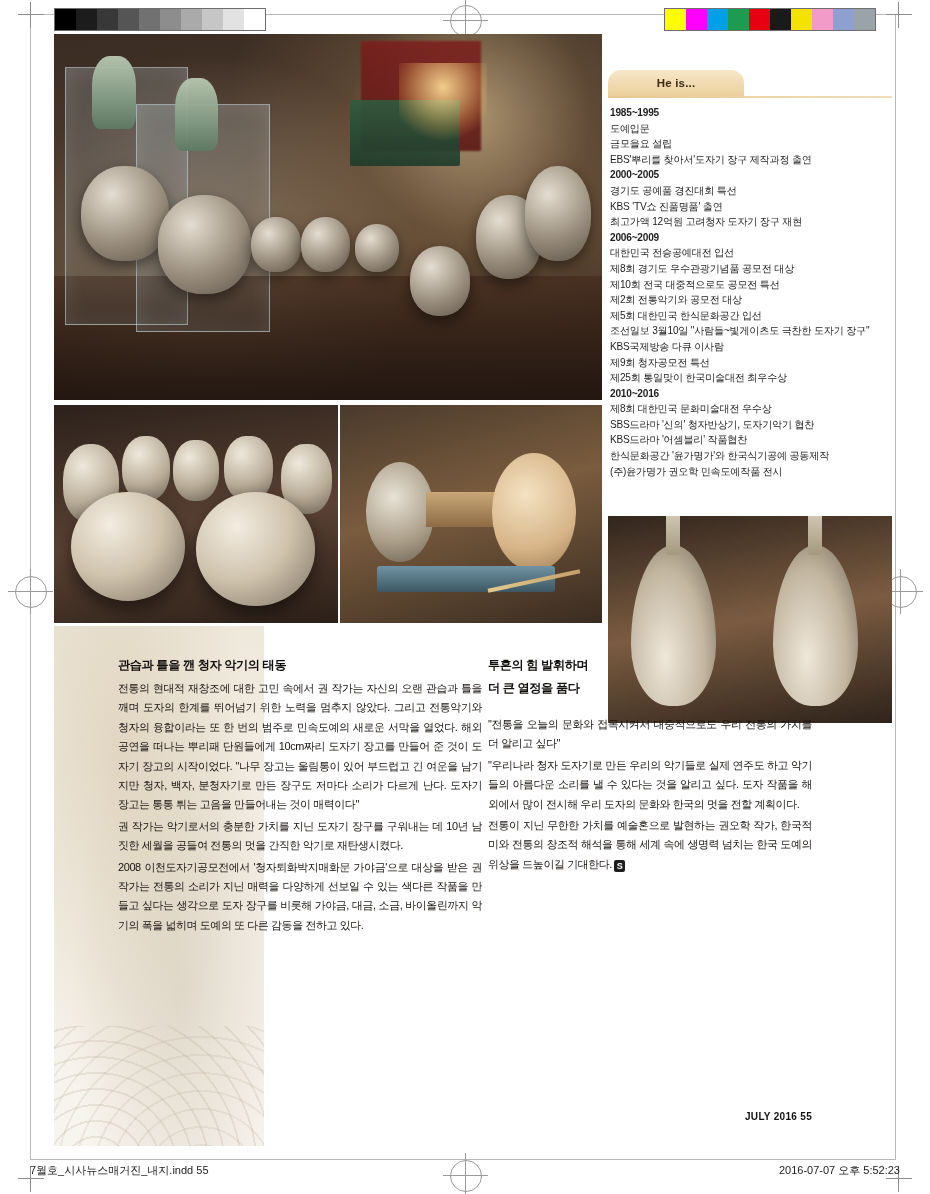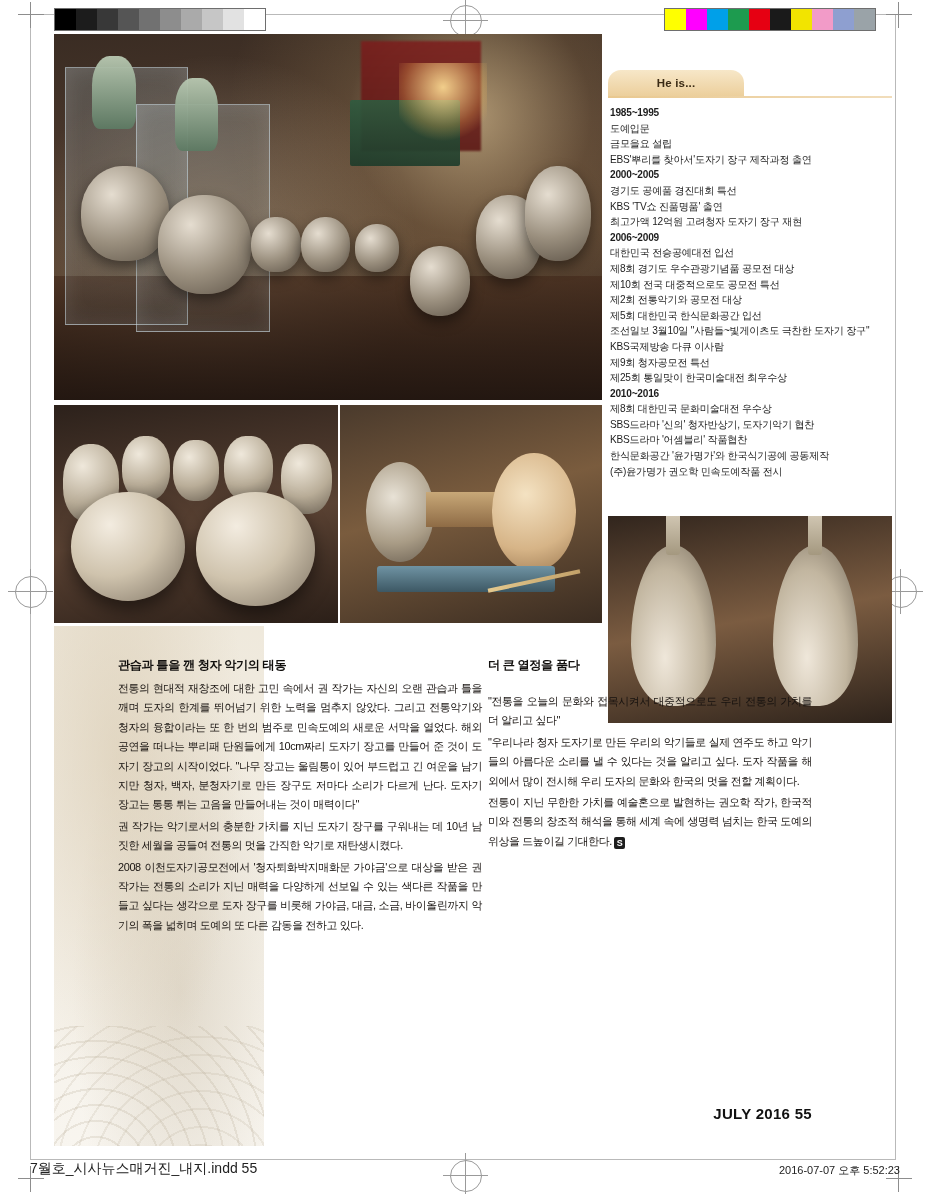--- a/index.html
+++ b/index.html
@@ -298,29 +298,29 @@
     position: absolute; left: 0; bottom: 0; width: 100%; height: 120px;
     background:
       repeating-radial-gradient(circle at 20% 120%, rgba(180,168,146,.22) 0 2px, rgba(0,0,0,0) 2px 16px),
       repeating-radial-gradient(circle at 70% 130%, rgba(180,168,146,.18) 0 2px, rgba(0,0,0,0) 2px 18px);
   }
 
   
   #page-footer {
     position: absolute;
     right: 118px; bottom: 72px;
-    font-size: 15px;
+    font-size: 10px;
     letter-spacing: .3px;
     color: #111;
     font-weight: bold;
   }
   #file-footer {
     position: absolute;
     left: 30px; bottom: 16px;
-    font-size: 14px;
+    font-size: 11px;
     color: #222;
   }
   #time-footer {
     position: absolute;
     right: 30px; bottom: 16px;
     font-size: 11px;
     color: #222;
   }
 </style>
 </head>
@@ -439,20 +439,21 @@
 <div id="deco-wash"></div>
 
 <div class="col" id="col-left">
   <div class="sub-head">관습과 틀을 깬 청자 악기의 태동</div>
   <p class="para">전통의 현대적 재창조에 대한 고민 속에서 권 작가는 자신의 오랜 관습과 틀을 깨며 도자의 한계를 뛰어넘기 위한 노력을 멈추지 않았다. 그리고 전통악기와 청자의 융합이라는 또 한 번의 범주로 민속도예의 새로운 서막을 열었다. 해외공연을 떠나는 뿌리패 단원들에게 10cm짜리 도자기 장고를 만들어 준 것이 도자기 장고의 시작이었다. "나무 장고는 울림통이 있어 부드럽고 긴 여운을 남기지만 청자, 백자, 분청자기로 만든 장구도 저마다 소리가 다르게 난다. 도자기 장고는 통통 튀는 고음을 만들어내는 것이 매력이다"</p>
   <p class="para">권 작가는 악기로서의 충분한 가치를 지닌 도자기 장구를 구워내는 데 10년 남짓한 세월을 공들여 전통의 멋을 간직한 악기로 재탄생시켰다.</p>
   <p class="para">2008 이천도자기공모전에서 '청자퇴화박지매화문 가야금'으로 대상을 받은 권 작가는 전통의 소리가 지닌 매력을 다양하게 선보일 수 있는 색다른 작품을 만들고 싶다는 생각으로 도자 장구를 비롯해 가야금, 대금, 소금, 바이올린까지 악기의 폭을 넓히며 도예의 또 다른 감동을 전하고 있다.</p>
 </div>
 
 <div class="col" id="col-right">
+  <div class="sub-head">투혼의 힘 발휘하며</div>
   <div class="sub-head" style="margin-bottom:17px;">더 큰 열정을 품다</div>
   <p class="para">"전통을 오늘의 문화와 접목시켜서 대중적으로도 우리 전통의 가치를 더 알리고 싶다"</p>
   <p class="para">"우리나라 청자 도자기로 만든 우리의 악기들로 실제 연주도 하고 악기들의 아름다운 소리를 낼 수 있다는 것을 알리고 싶다. 도자 작품을 해외에서 많이 전시해 우리 도자의 문화와 한국의 멋을 전할 계획이다.</p>
   <p class="para"><span>전통이 지닌 무한한 가치를 예술혼으로 발현하는 권오학 작가, 한국적 미와 전통의 창조적 해석을 통해 세계 속에 생명력 넘치는 한국 도예의 위상을 드높이길 기대한다.</span><span class="sign-s">S</span></p>
 </div>
 
 <div id="page-footer">JULY 2016 55</div>
 <div id="file-footer">7월호_시사뉴스매거진_내지.indd   55</div>
 <div id="time-footer">2016-07-07   오후 5:52:23</div>
 

